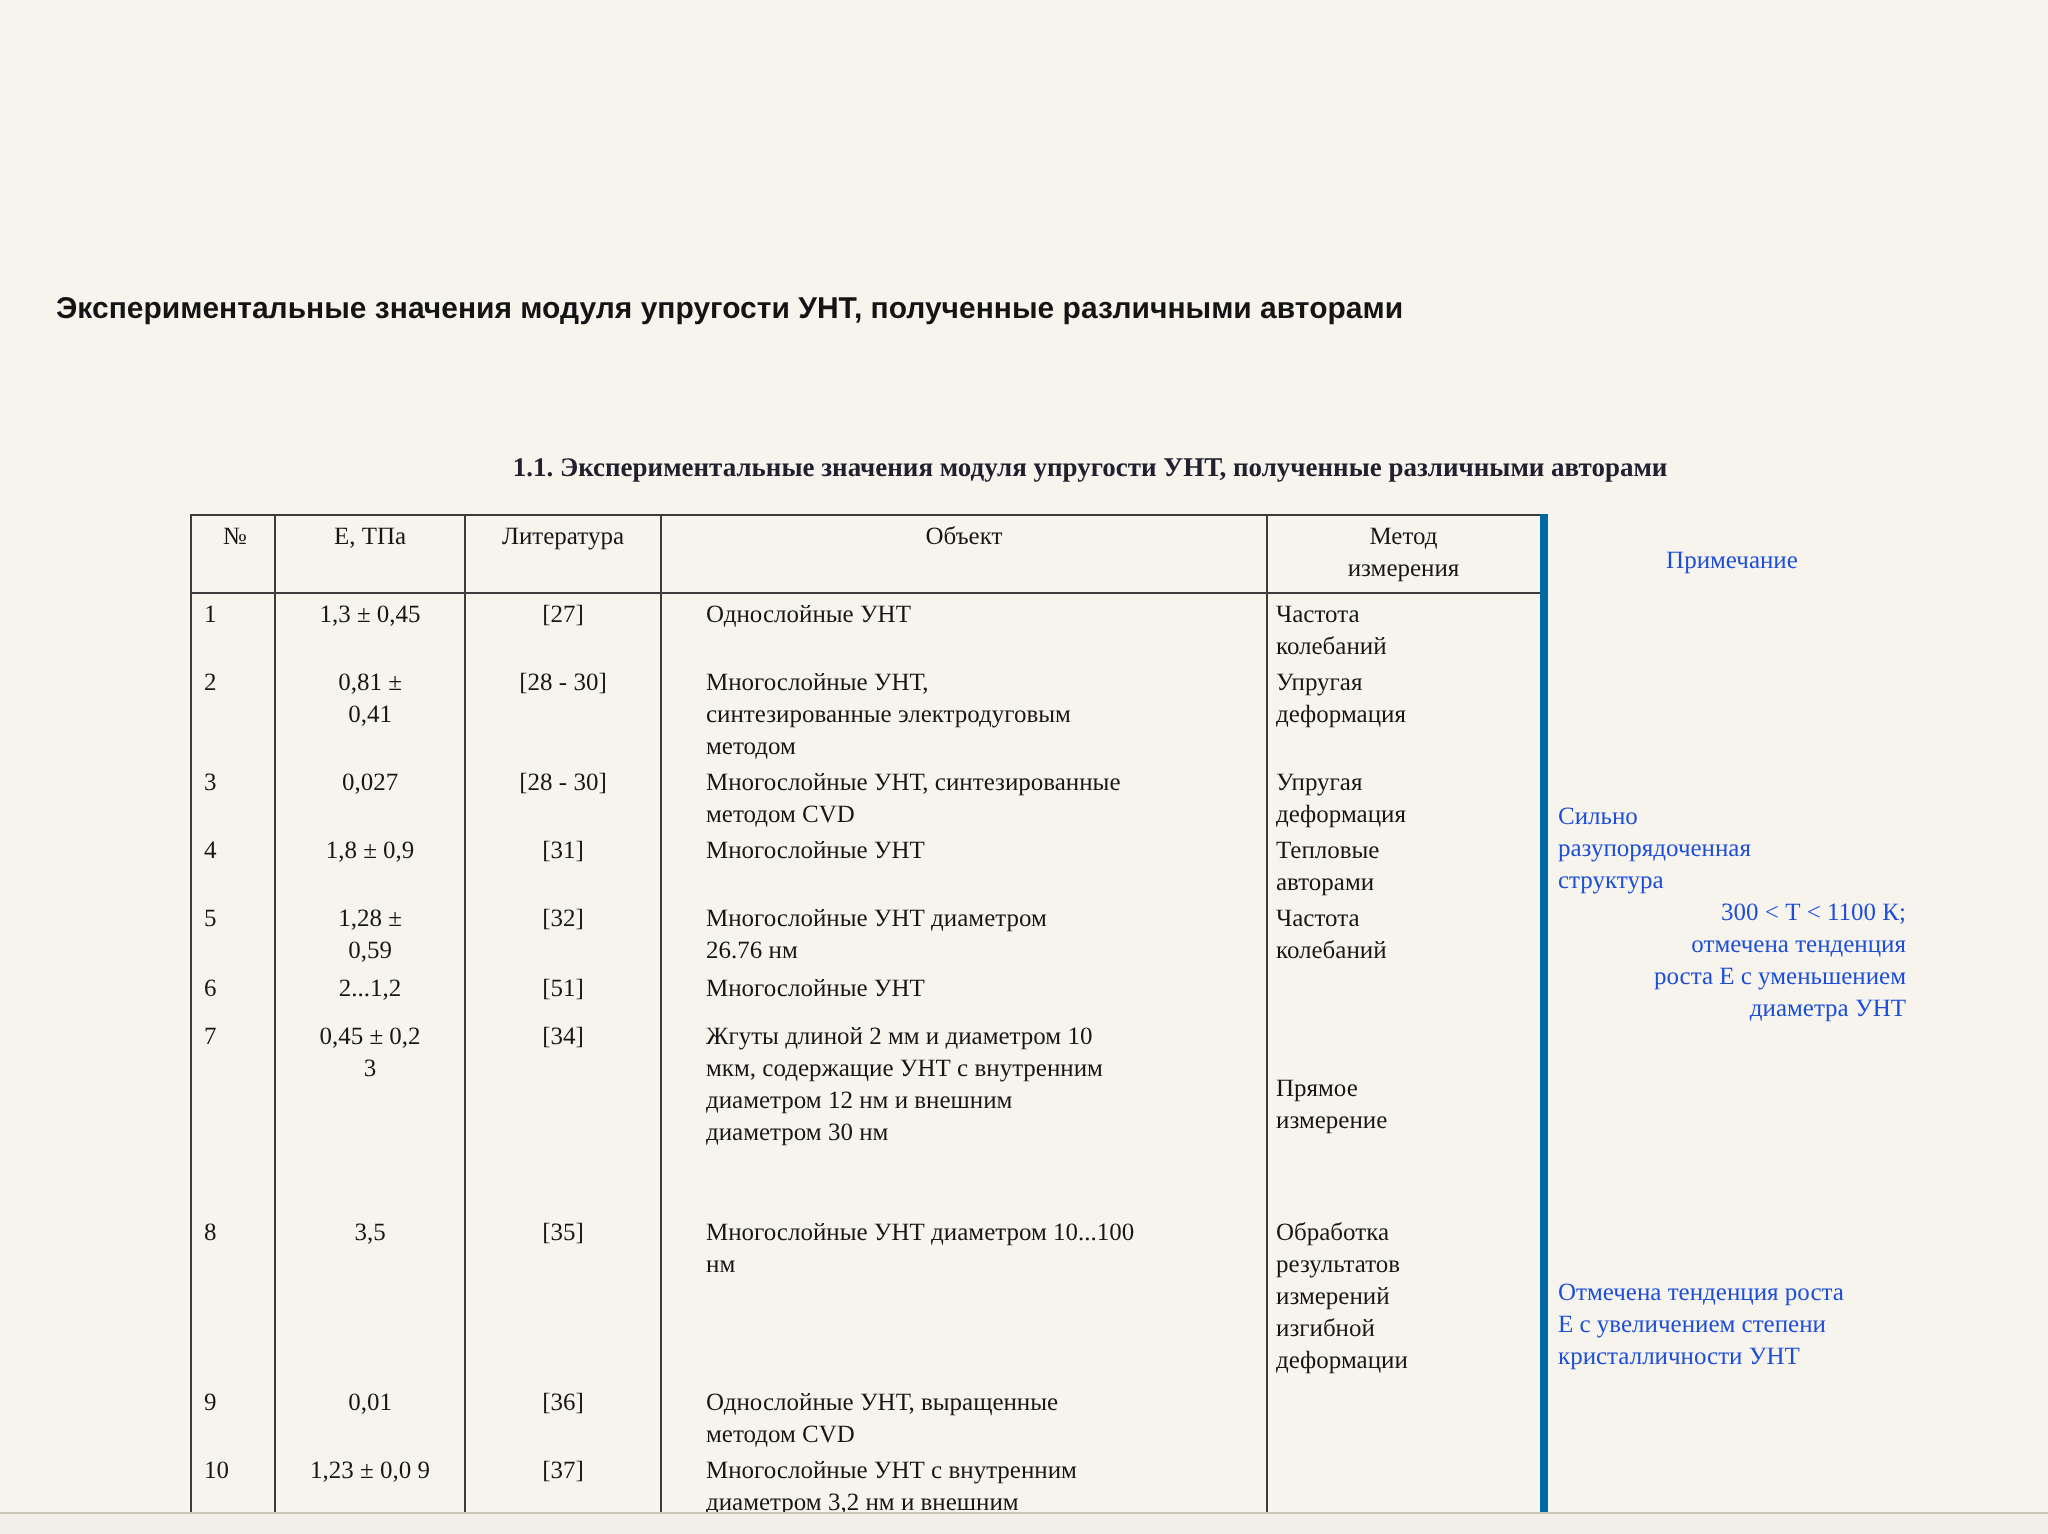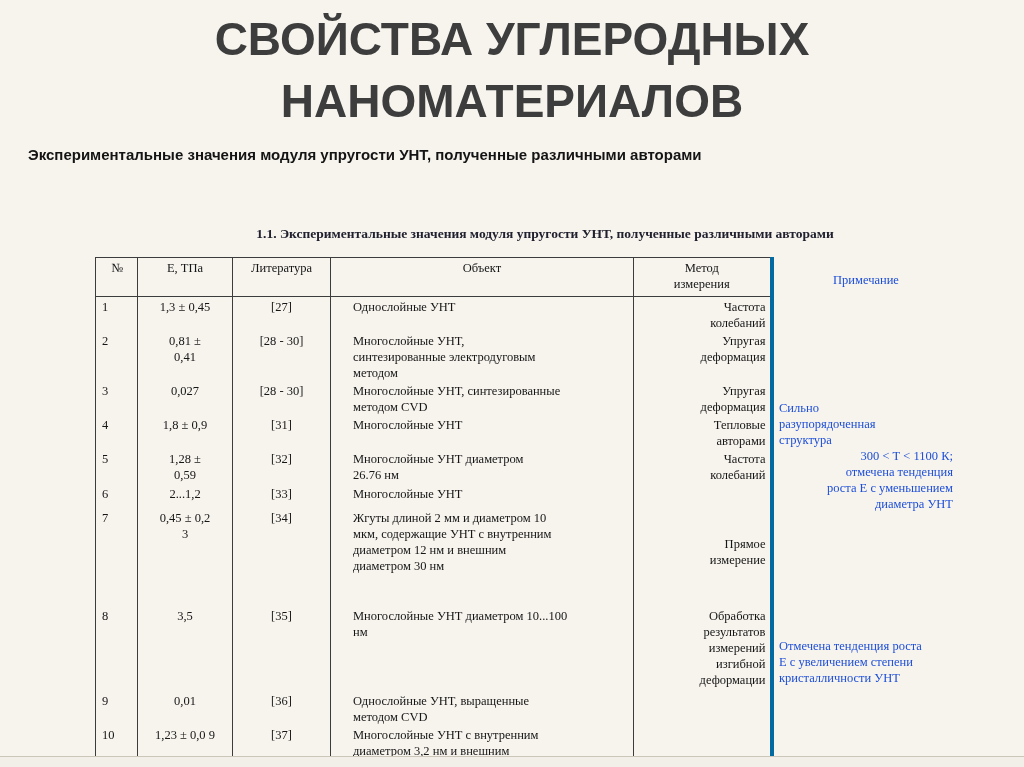--- a/index.html
+++ b/index.html
@@ -73,21 +73,21 @@
     padding: 2px 4px 0 4px;
     font-weight: 400;
   }
   .tbl th:last-child, .tbl td:last-child { border-right: 4px solid #0369a1; }
   .tbl tr.hdr th { border-bottom: 1px solid #3c3c3c; height: 36px; text-align: center; }
   .tbl th.h-num, .tbl td.c-num { text-align: left; padding-left: 6px; }
   .tbl td.c-num { text-align: left; }
   .tbl td.c-e { text-align: center; }
   .tbl td.c-lit { text-align: center; }
   .tbl td.c-obj { text-align: left; padding-left: 22px; }
-  .tbl td.c-met { text-align: right; }
+  .tbl td.c-met { text-align: left; }
   .tbl th.h-obj { text-align: center; }
 
   
   tr.rh1 td { height: 27px; }
   tr.rh2 td { height: 48px; }
   tr.rh3 td { height: 32px; }
   tr.rh4 td { height: 30px; }
   tr.rh5 td { height: 33px; }
   tr.rh6 td { height: 22px; }
   tr.rh7 td { height: 70px; }
@@ -123,22 +123,20 @@
     border-top: 1px solid #ccc6ba;
     height: 11px;
     background: #f2efe8;
   }
 </style>
 </head>
 <body>
 
 <div class="slide">
 
-  <div class="title pre">СВОЙСТВА УГЛЕРОДНЫХ
-НАНОМАТЕРИАЛОВ</div>
 
   <div class="subtitle">Экспериментальные значения модуля упругости УНТ, полученные различными авторами</div>
 
   <div class="caption">1.1. Экспериментальные значения модуля упругости УНТ, полученные различными авторами</div>
 
   <div class="tbl-wrap">
     <table class="tbl">
       <colgroup>
         <col style="width:42px">
         <col style="width:95px">
@@ -203,21 +201,21 @@
           <td class="c-lit">[32]</td>
           <td class="c-obj pre">Многослойные   УНТ  диаметром
 26.76 нм</td>
           <td class="c-met pre">Частота
 колебаний</td>
         </tr>
 
         <tr class="rh6">
           <td class="c-num">6</td>
           <td class="c-e pre">2...1,2</td>
-          <td class="c-lit">[33]</td>
+          <td class="c-lit">[51]</td>
           <td class="c-obj pre">Многослойные УНТ</td>
           <td class="c-met pre"></td>
         </tr>
 
         <tr class="rh7">
           <td class="c-num">7</td>
           <td class="c-e pre">0,45 ± 0,2
 3</td>
           <td class="c-lit">[34]</td>
           <td class="c-obj pre">Жгуты длиной 2 мм и диаметром 10

